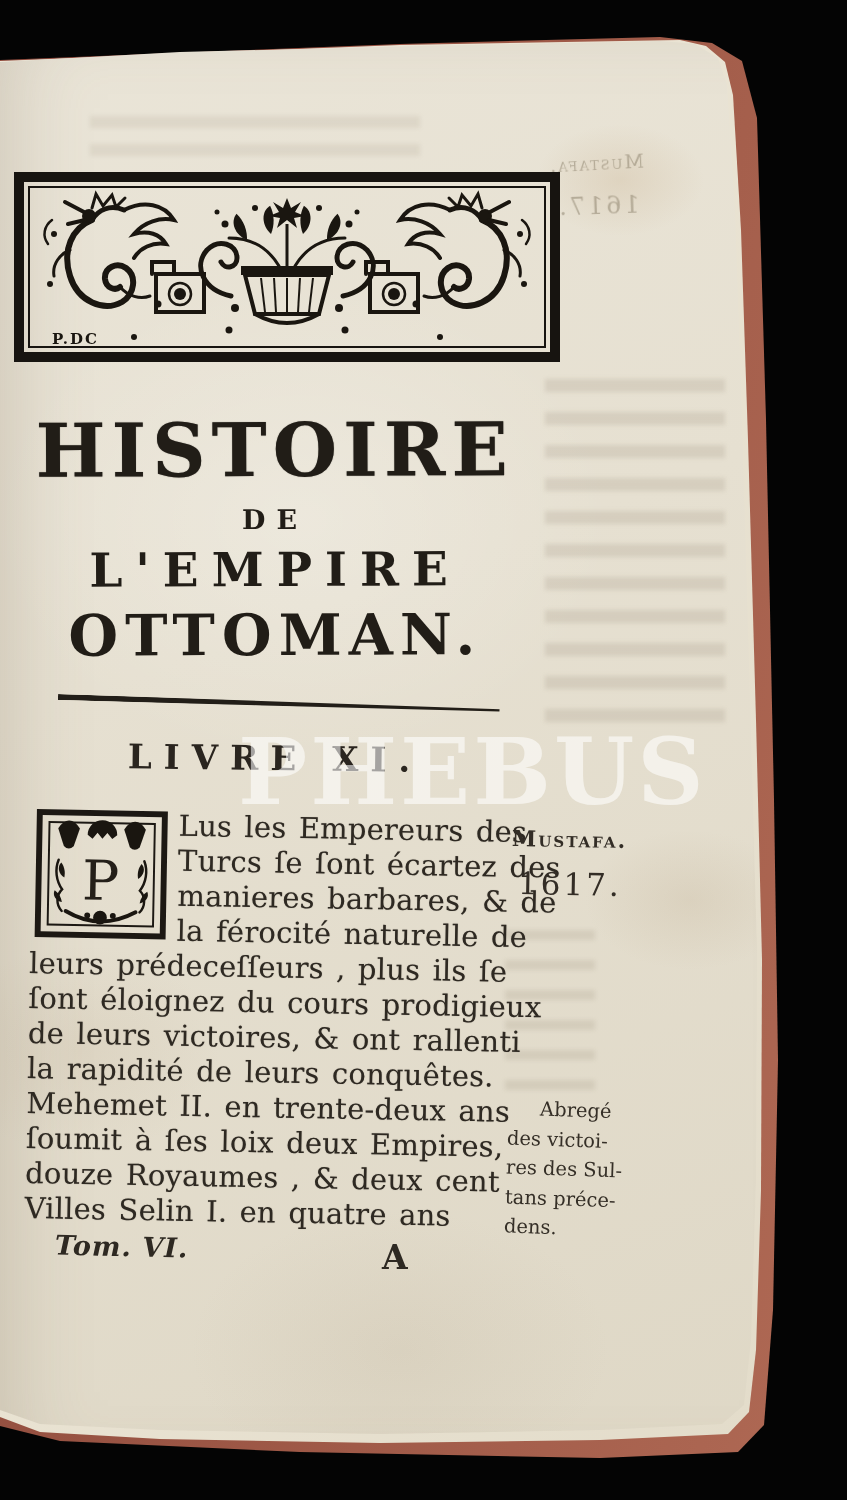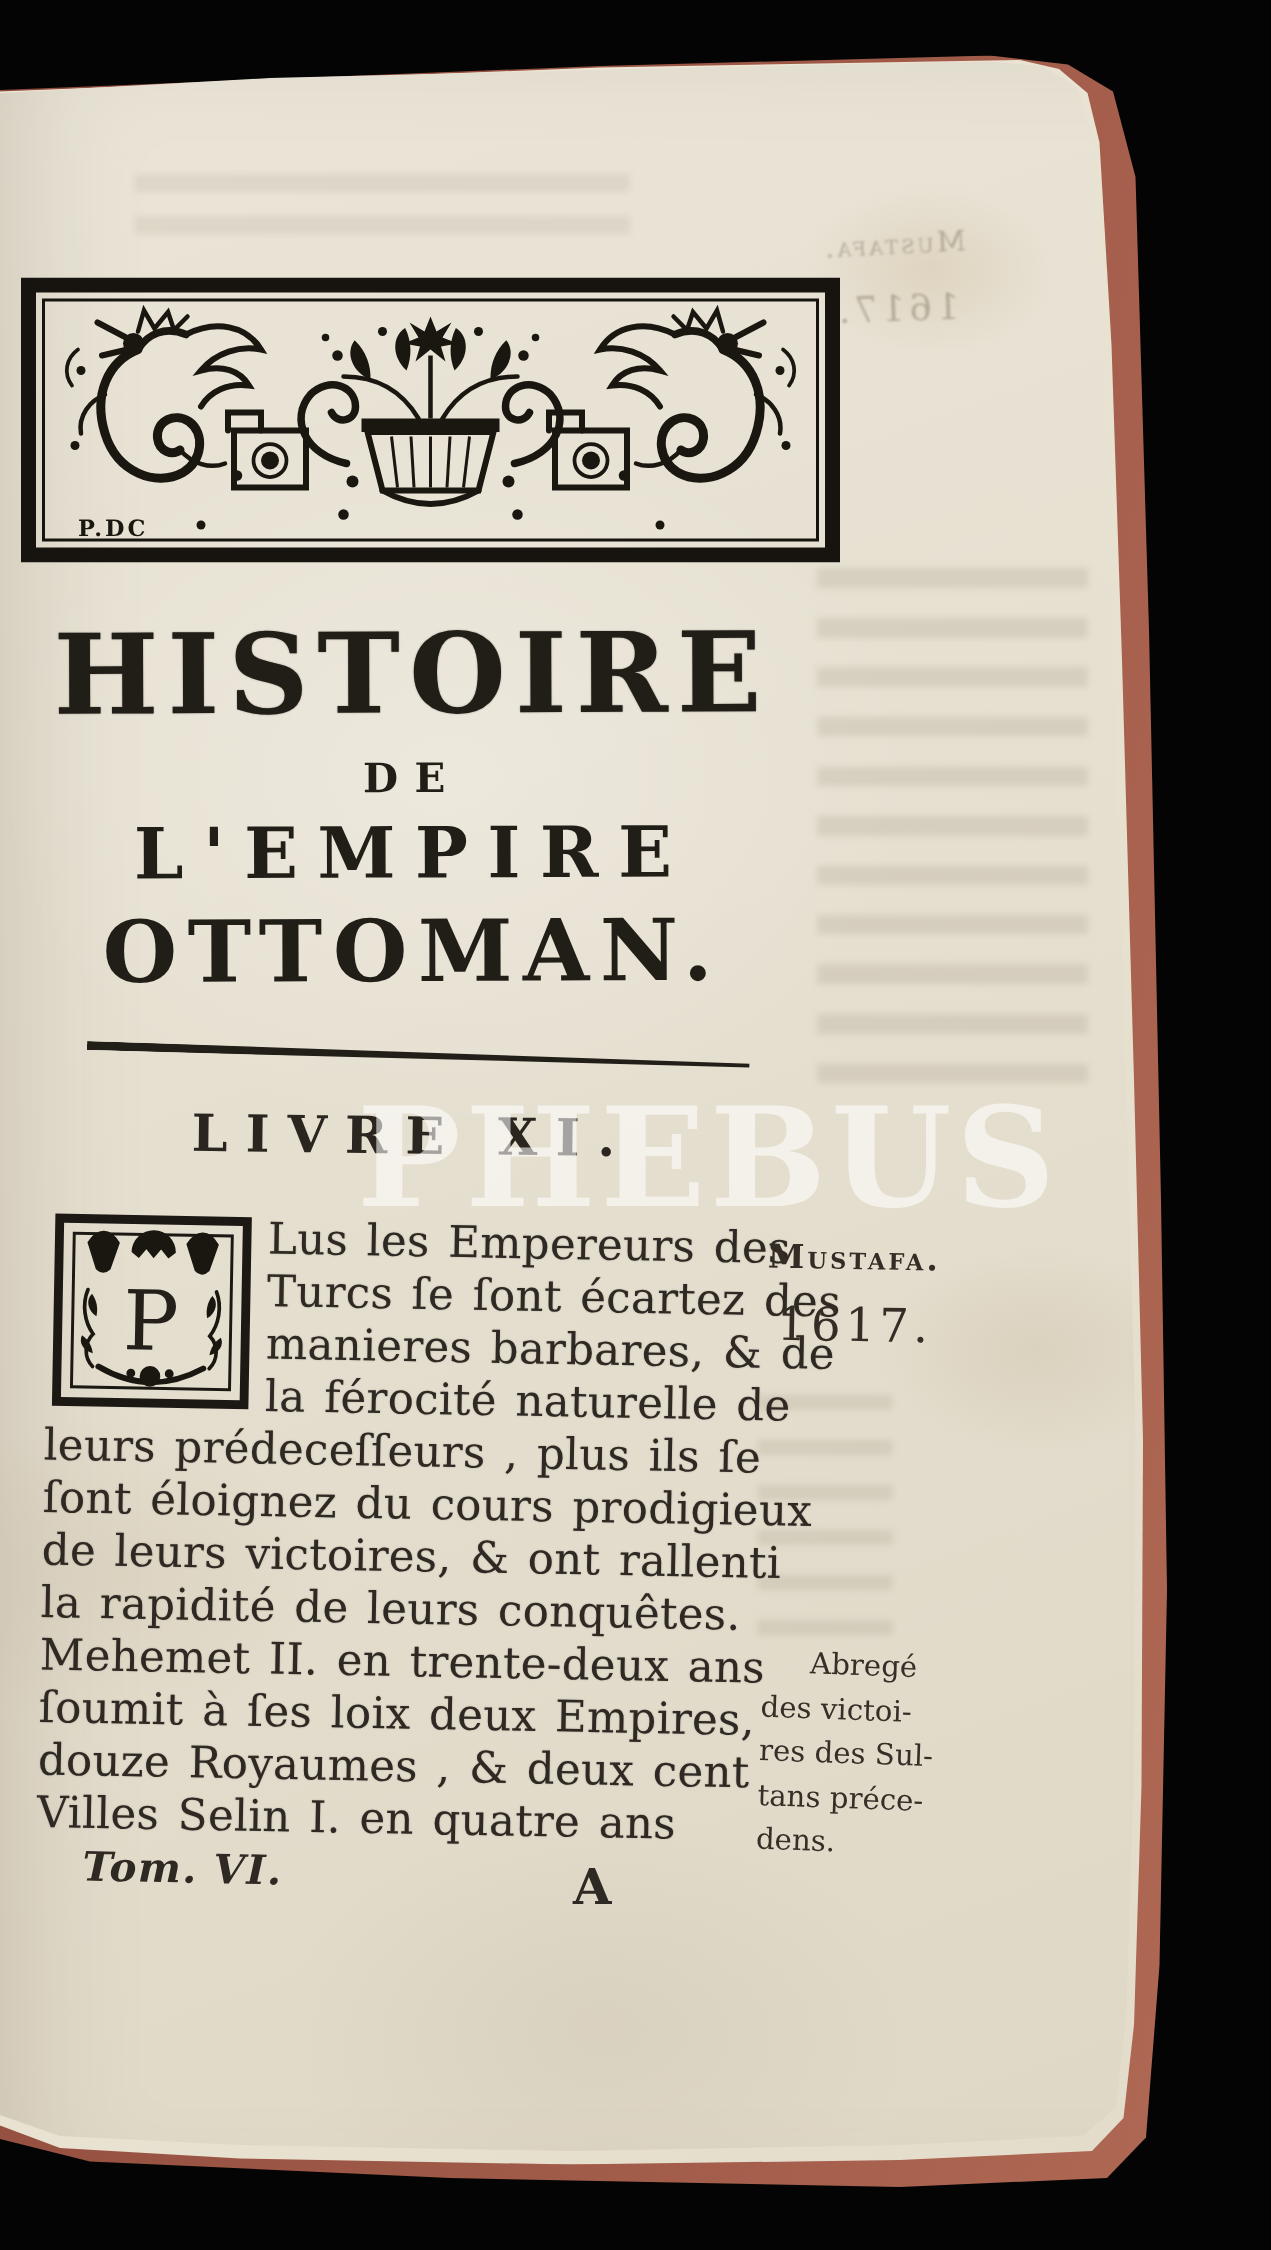--- a/index.html
+++ b/index.html
@@ -25,21 +25,21 @@
       radial-gradient(ellipse 300px 200px at 400px 1350px,rgba(175,160,135,.14),transparent 70%),
       radial-gradient(ellipse 150px 100px at 690px 900px,rgba(185,165,135,.20),transparent 70%),
       radial-gradient(ellipse 420px 320px at 300px 520px,rgba(255,255,252,.25),transparent 75%),
       linear-gradient(160deg,#eae5d8 0%,#e6e0d1 40%,#ded7c5 100%);
     box-shadow:inset 0 0 90px rgba(120,100,80,.28);
     clip-path:polygon(0 62px,180px 52px,420px 46px,660px 41px,695px 44px,718px 58px,
       727px 85px,735px 210px,742px 420px,750px 700px,757px 950px,756px 1180px,
       751px 1340px,744px 1405px,722px 1424px,600px 1430px,380px 1434px,160px 1430px,
       40px 1424px,0 1410px);}
   
-  .headpiece{position:absolute;left:14px;top:185px;width:546px;height:232px;}
+  .headpiece{position:absolute;left:14px;top:172px;width:546px;height:232px;}
   
   .title-block{position:absolute;left:25px;top:408px;width:500px;text-align:center;
     color:#211d17;transform:rotate(-.2deg);}
   .t1{font-size:74px;line-height:84px;font-weight:700;letter-spacing:6px;
       text-shadow:0 0 1px rgba(33,29,23,.55);}
   .t2{font-size:27px;line-height:44px;font-weight:700;letter-spacing:11px;margin-top:6px;}
   .t3{font-size:47px;line-height:56px;font-weight:700;letter-spacing:13px;}
   .t4{font-size:57px;line-height:66px;font-weight:700;letter-spacing:7px;margin-top:4px;}
   .rule{position:absolute;left:58px;top:694px;width:442px;height:6px;background:#221e18;
     transform:rotate(1.7deg);transform-origin:left center;

